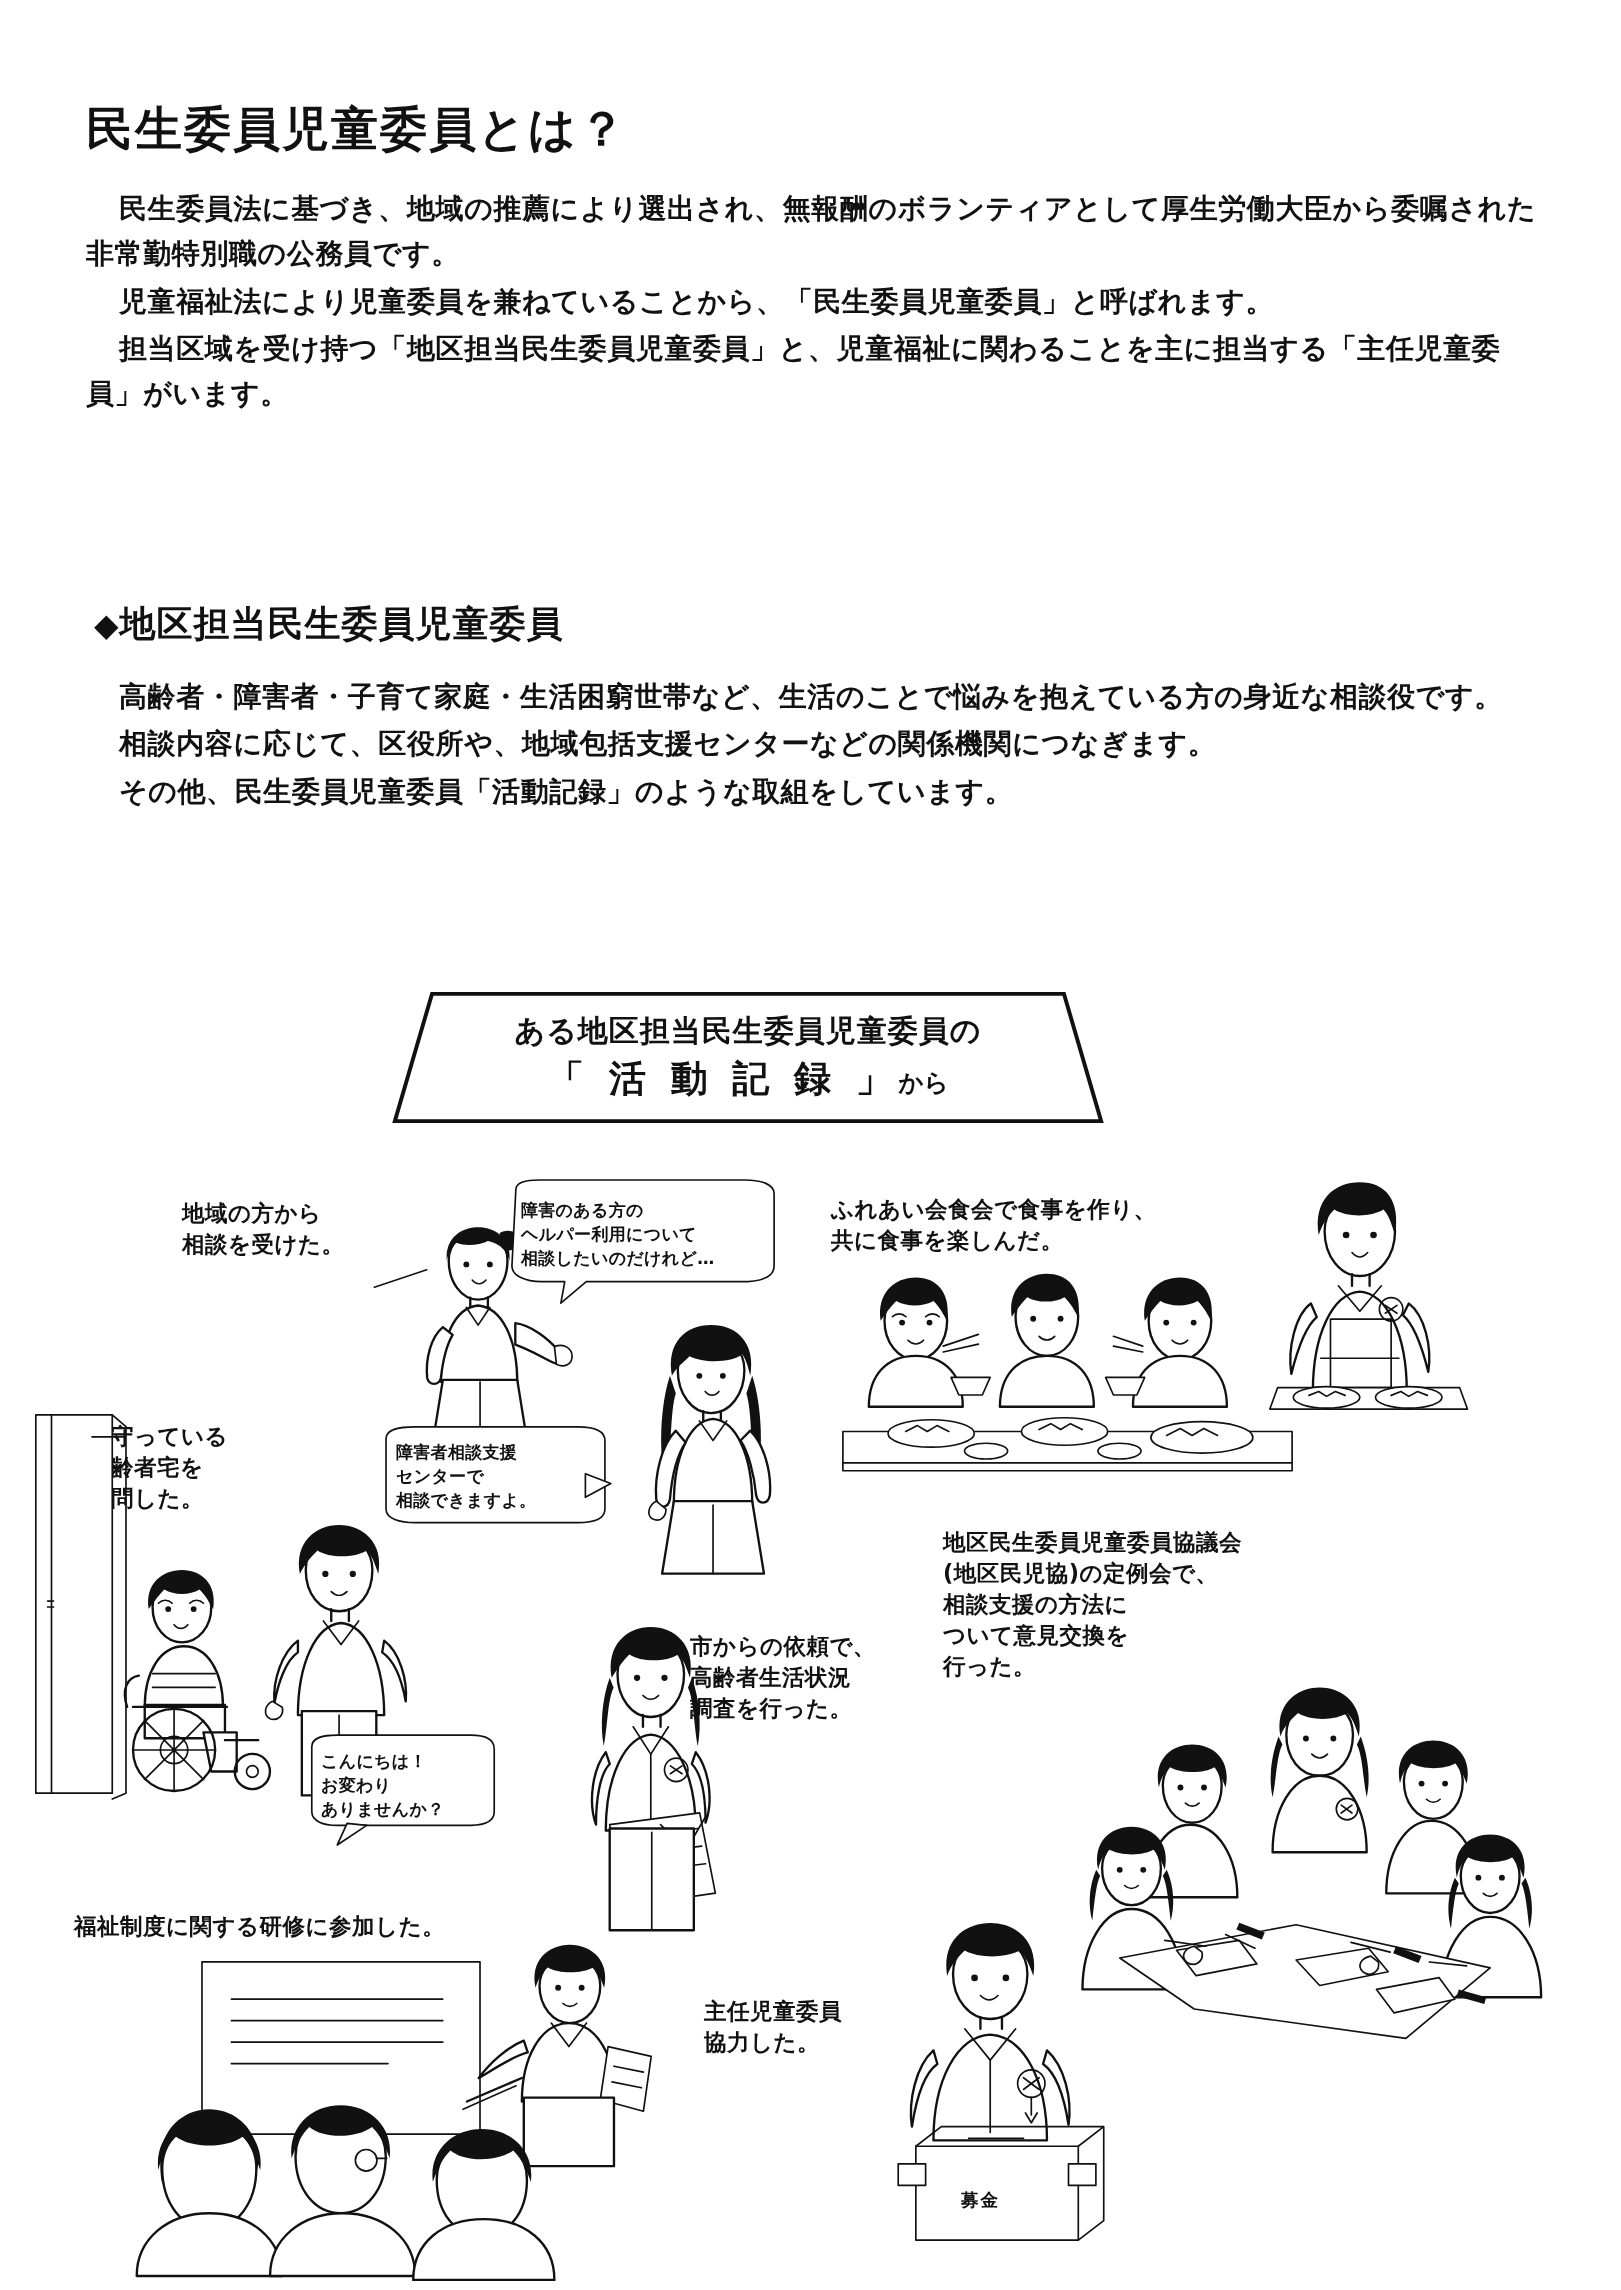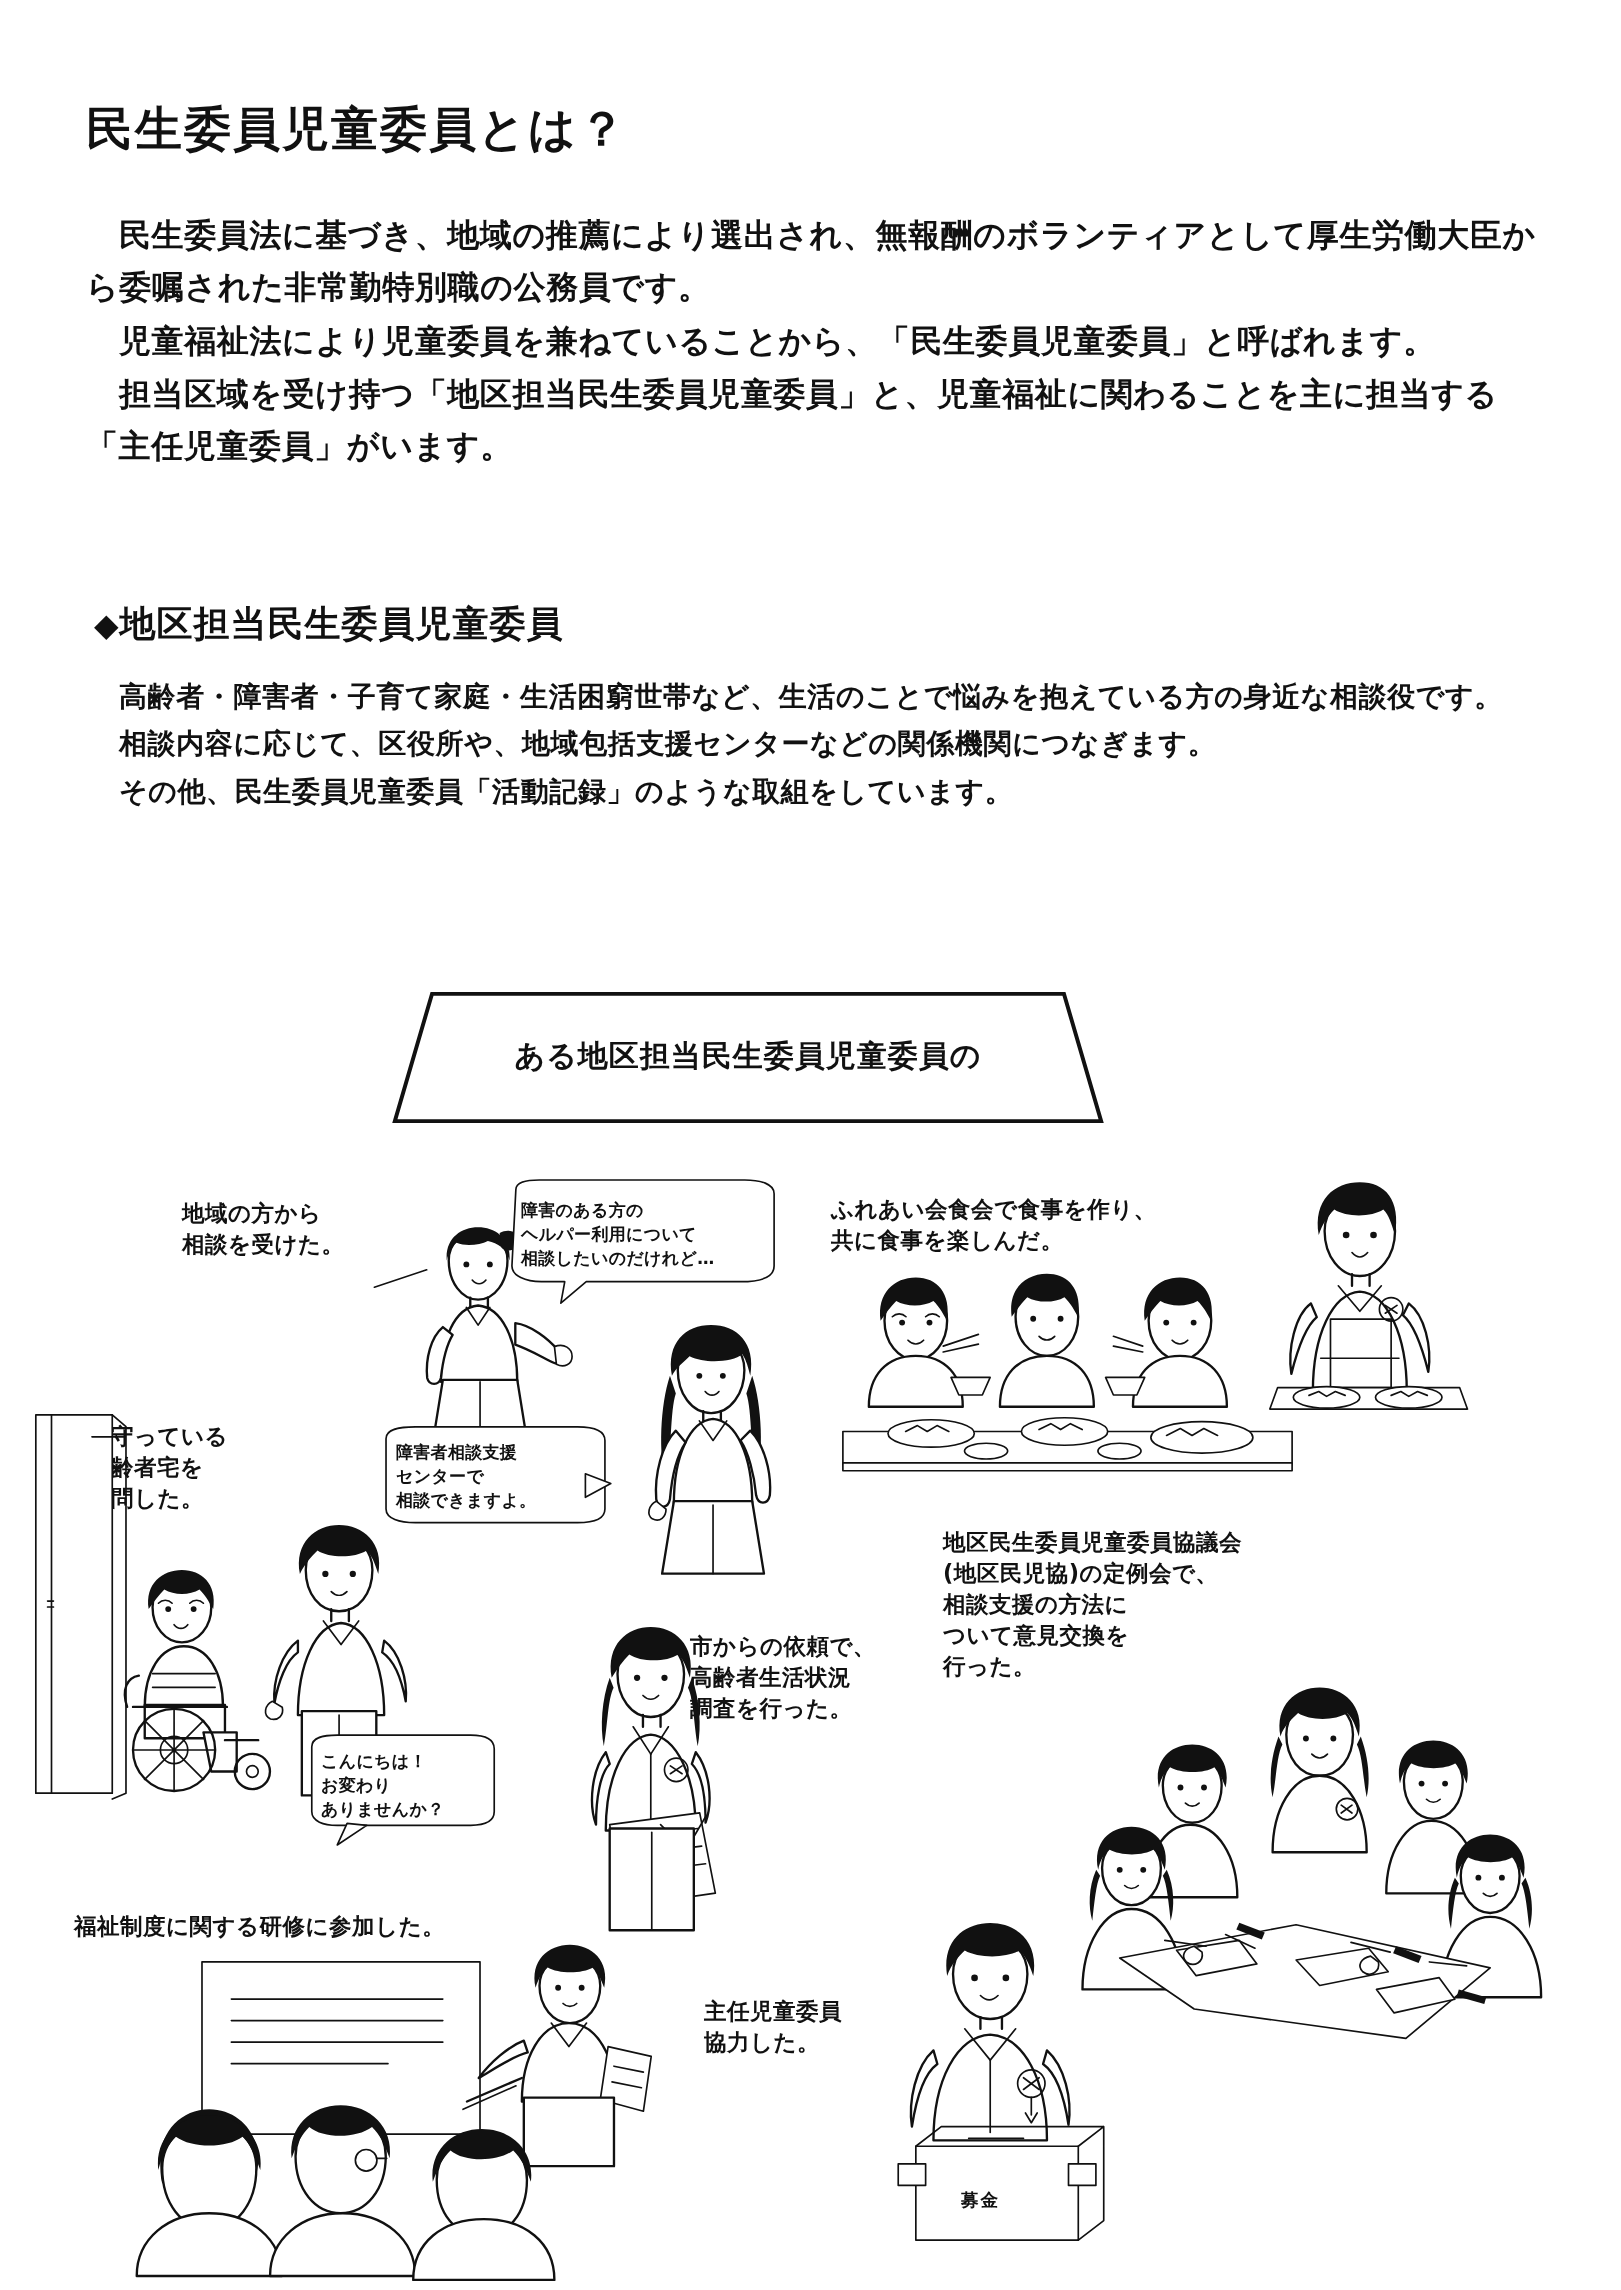--- a/index.html
+++ b/index.html
@@ -10,23 +10,22 @@
   }
   .page{position:absolute;inset:0;}
 
   
   .h1{
     position:absolute;left:86px;top:98px;
     font-size:47px;font-weight:bold;letter-spacing:2px;
   }
   .p1{
     position:absolute;left:86px;top:186px;width:1451px;
-    font-size:32px;line-height:1.62;letter-spacing:0.6px;
+    font-size:28px;line-height:1.62;letter-spacing:0.6px;
     font-weight:bold;
-    margin-top:24px;
   }
   .p1 p{margin:0 0 2px 0;text-indent:33px;}
 
   .h2{
     position:absolute;left:94px;top:600px;
     font-size:36px;font-weight:bold;letter-spacing:1px;
   }
   .h2 .dia{font-size:32px;}
   .p2{
     position:absolute;left:86px;top:674px;width:1451px;
@@ -92,20 +91,21 @@
     <p>相談内容に応じて、区役所や、地域包括支援センターなどの関係機関につなぎます。</p>
     <p>その他、民生委員児童委員「活動記録」のような取組をしています。</p>
   </div>
 
   <div class="banner">
     <svg width="716" height="135" viewBox="0 0 730 138">
       <polygon points="42,4 688,4 726,134 4,134" fill="#fff" stroke="#111" stroke-width="4"></polygon>
     </svg>
     <div class="txt">
       <div class="l1">ある地区担当民生委員児童委員の</div>
+      <div class="l2"><span>「 活 動 記 録 」</span><small>から</small></div>
     </div>
   </div>
 
   <div class="cap" style="left:182px;top:1198px;">地域の方から
 相談を受けた。</div>
 
   <div class="ill" style="left:372px;top:1264px;">
     <svg width="59" height="31" viewBox="0 0 60 32">
         <path class="stroke-thin" d="M2 24 L56 6"></path>
       </svg>

